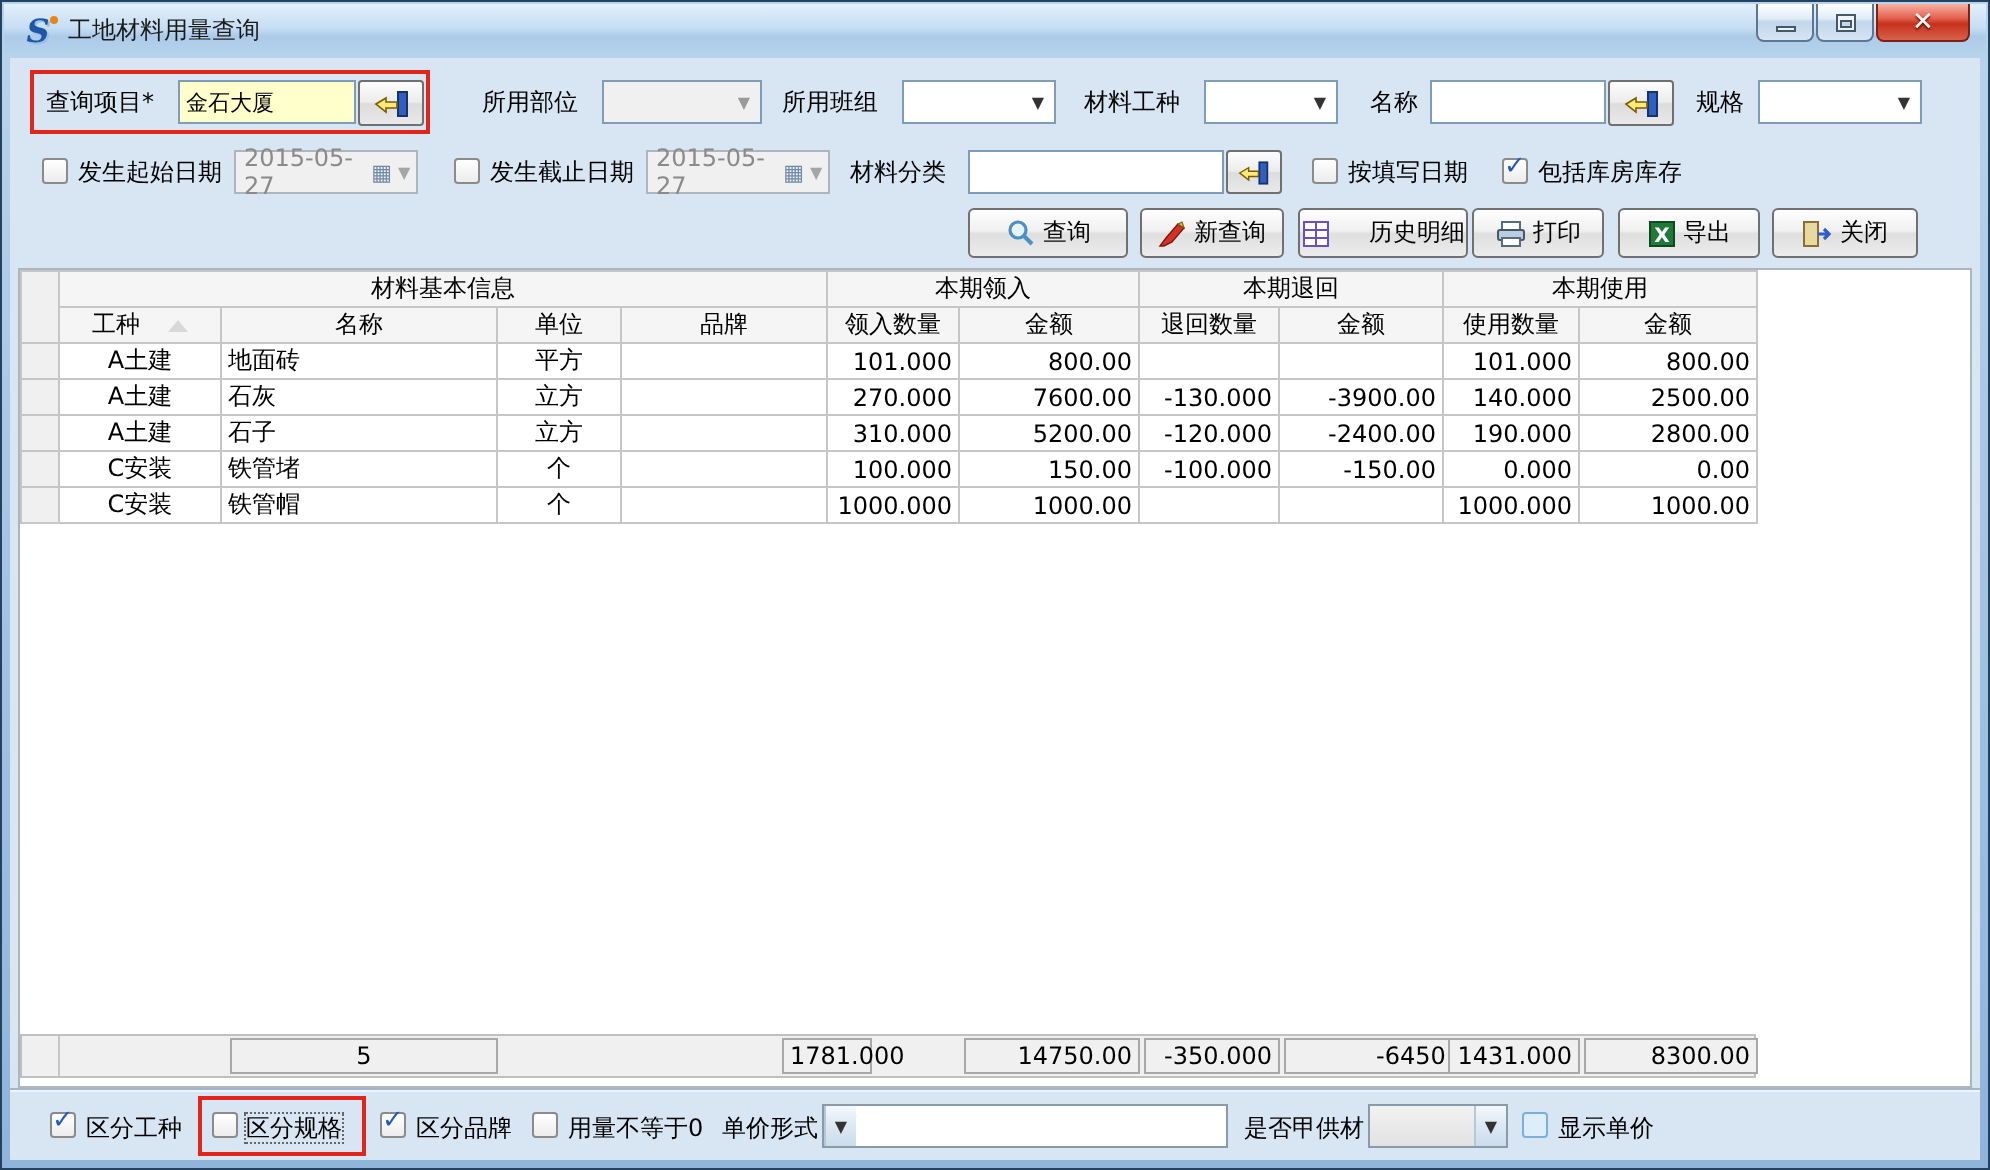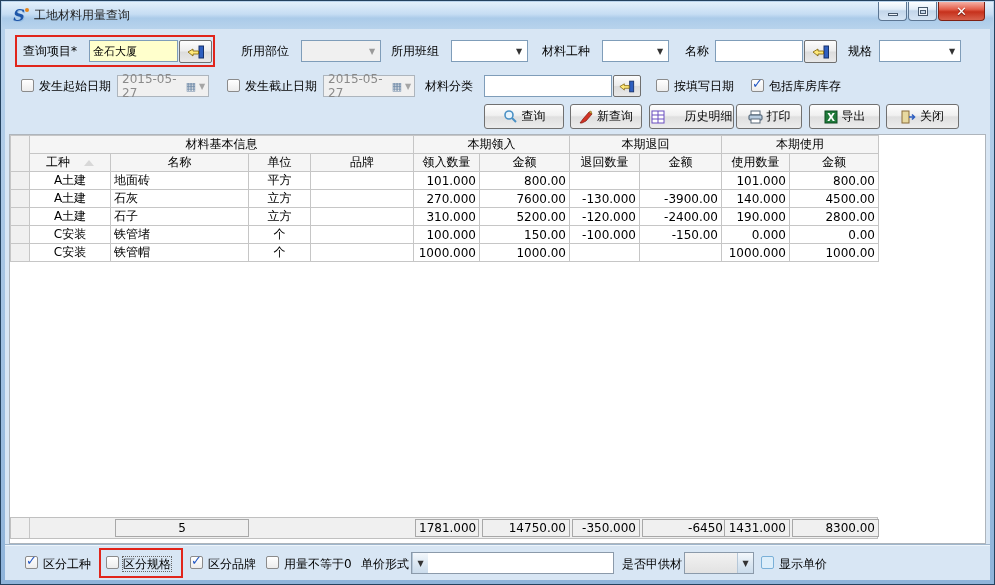--- a/index.html
+++ b/index.html
@@ -295,21 +295,21 @@
               <td class="selcell"></td>
               <td class="a-center">A土建</td>
               <td class="a-left">石灰</td>
               <td class="a-center">立方</td>
               <td class="a-left"></td>
               <td class="a-right">270.000</td>
               <td class="a-right">7600.00</td>
               <td class="a-right">-130.000</td>
               <td class="a-right">-3900.00</td>
               <td class="a-right">140.000</td>
-              <td class="a-right">4500.00</td>
+              <td class="a-right">2500.00</td>
             </tr>
             <tr>
               <td class="selcell"></td>
               <td class="a-center">A土建</td>
               <td class="a-left">石子</td>
               <td class="a-center">立方</td>
               <td class="a-left"></td>
               <td class="a-right">310.000</td>
               <td class="a-right">5200.00</td>
               <td class="a-right">-120.000</td>
@@ -342,21 +342,21 @@
               <td class="a-right"></td>
               <td class="a-right">1000.000</td>
               <td class="a-right">1000.00</td>
             </tr>
           </tbody>
       </table>
 
       <div class="summary-bar">
         <div class="selstrip"></div>
         <div class="sum-box cnt" style="left:104px; width:134px;">5</div>
-        <div class="sum-box num" style="left:404px; width:64px;">1781.000</div>
+        <div class="sum-box num" style="left:380px; width:45px;">1781.000</div>
         <div class="sum-box num" style="left:471px; width:88px;">14750.00</div>
         <div class="sum-box num" style="left:561px; width:68px;">-350.000</div>
         <div class="sum-box num" style="left:631px; width:104px;">-6450.00</div>
         <div class="sum-box num" style="left:713px; width:66px;">1431.000</div>
         <div class="sum-box num" style="left:781px; width:87px;">8300.00</div>
       </div>
     </div>
 
     <div class="footer">
       <span class="cb on" style="left:20px; top:11px;">

